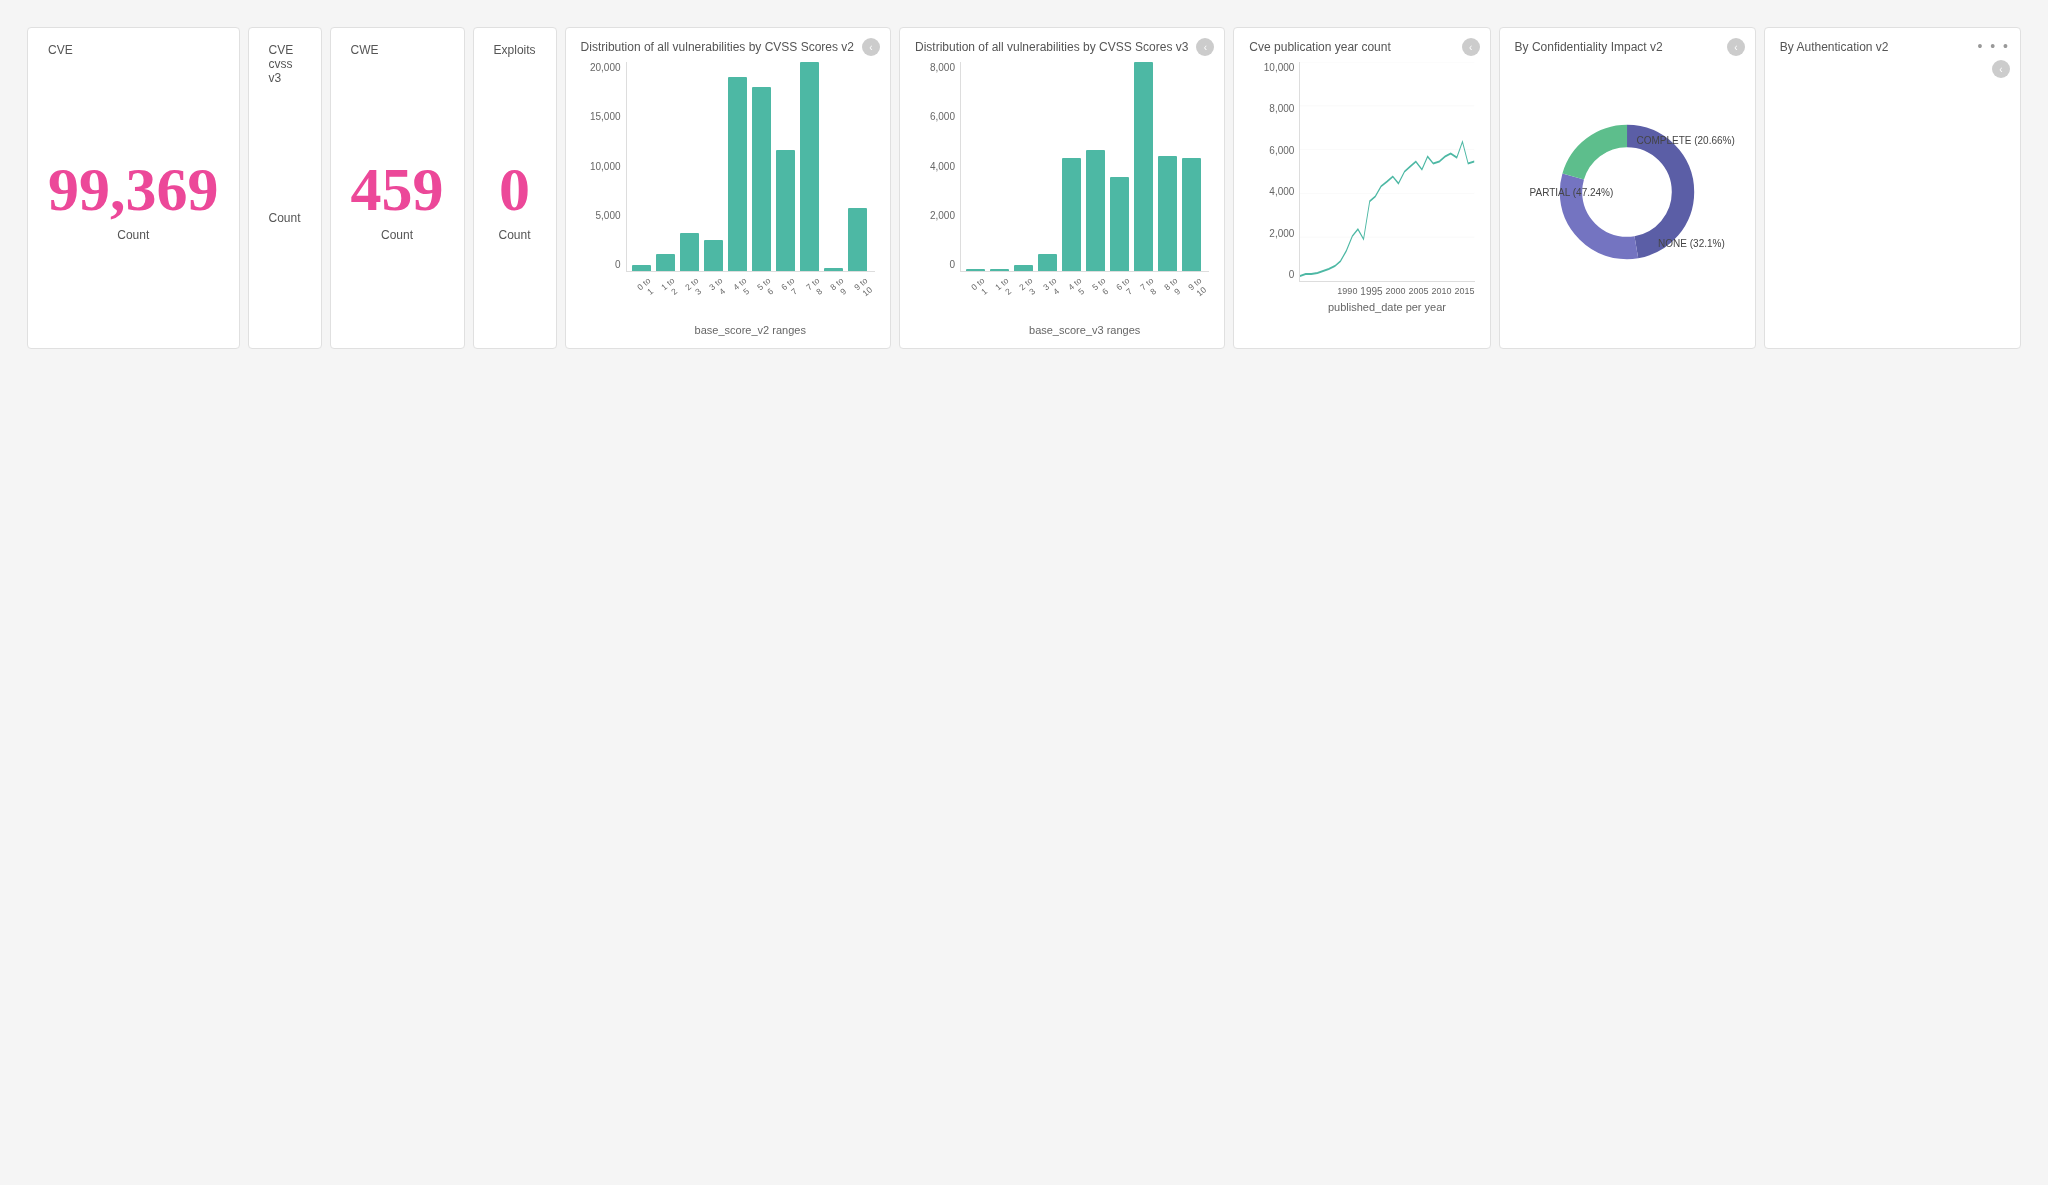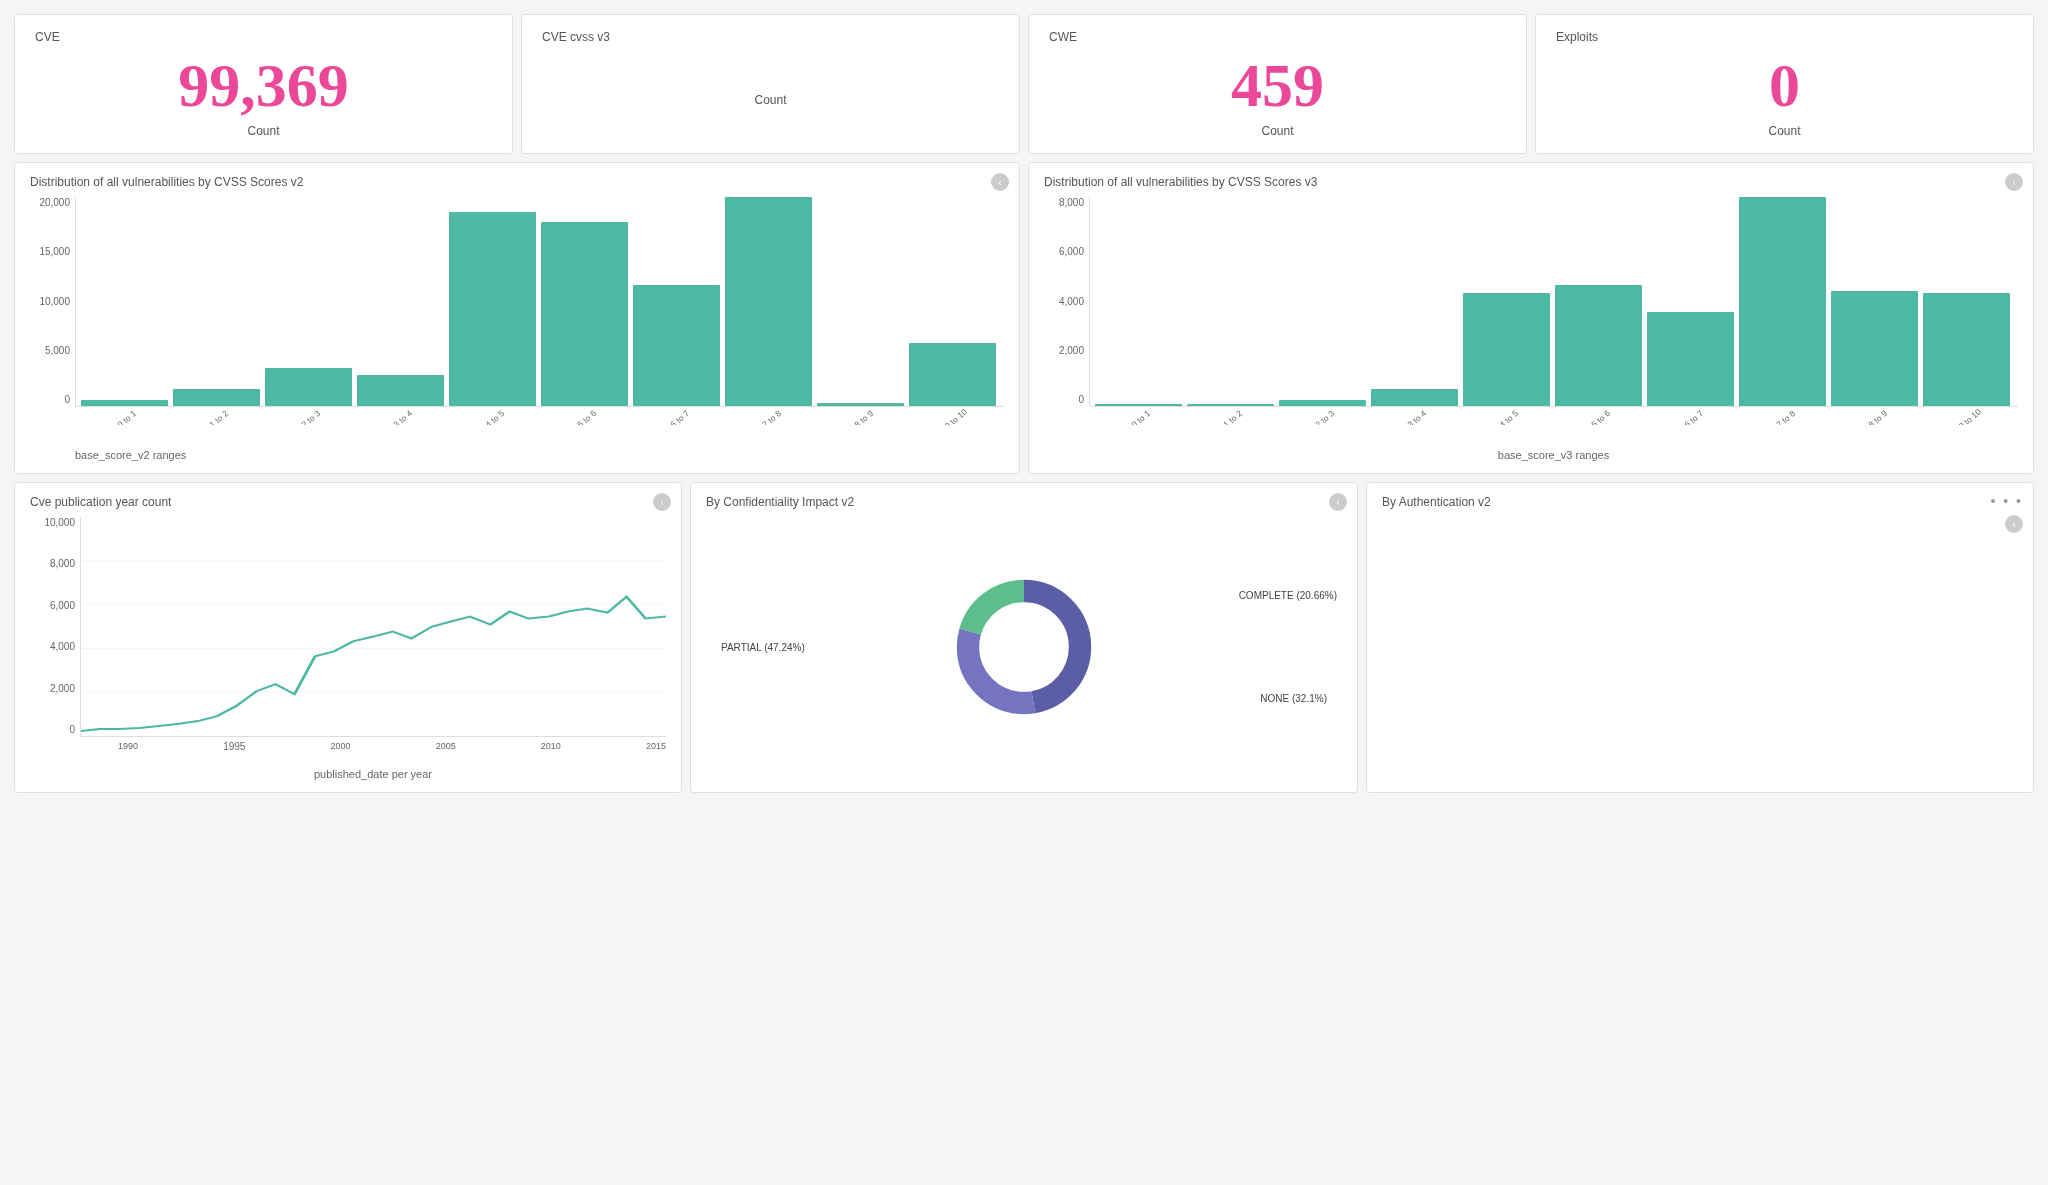--- a/index.html
+++ b/index.html
@@ -1,18 +1,18 @@
 <!DOCTYPE html>
 <html><head>
   <meta charset="utf-8">
   <style>
     * { box-sizing: border-box; margin: 0; padding: 0; }
     body { font-family: 'Helvetica Neue', Arial, sans-serif; background: #f5f5f5; color: #333; font-size: 13px; }
 
-    .dashboard { padding: 14px; display: flex; flex-direction: column; gap: 8px; }
+    .dashboard { padding: 27px; display: flex; gap: 8px; }
 
     
     .stat-cards { display: flex; gap: 8px; }
     .stat-card {
       background: #fff;
       border: 1px solid #e0e0e0;
       border-radius: 4px;
       flex: 1;
       padding: 15px 20px 15px 20px;
       display: flex;
@@ -114,21 +114,21 @@
             <span style="flex:1;font-size:8.5px;color:#666;text-align:center;transform:rotate(-40deg);transform-origin:top center;display:block;margin-top:6px;">1 to 2</span>
             <span style="flex:1;font-size:8.5px;color:#666;text-align:center;transform:rotate(-40deg);transform-origin:top center;display:block;margin-top:6px;">2 to 3</span>
             <span style="flex:1;font-size:8.5px;color:#666;text-align:center;transform:rotate(-40deg);transform-origin:top center;display:block;margin-top:6px;">3 to 4</span>
             <span style="flex:1;font-size:8.5px;color:#666;text-align:center;transform:rotate(-40deg);transform-origin:top center;display:block;margin-top:6px;">4 to 5</span>
             <span style="flex:1;font-size:8.5px;color:#666;text-align:center;transform:rotate(-40deg);transform-origin:top center;display:block;margin-top:6px;">5 to 6</span>
             <span style="flex:1;font-size:8.5px;color:#666;text-align:center;transform:rotate(-40deg);transform-origin:top center;display:block;margin-top:6px;">6 to 7</span>
             <span style="flex:1;font-size:8.5px;color:#666;text-align:center;transform:rotate(-40deg);transform-origin:top center;display:block;margin-top:6px;">7 to 8</span>
             <span style="flex:1;font-size:8.5px;color:#666;text-align:center;transform:rotate(-40deg);transform-origin:top center;display:block;margin-top:6px;">8 to 9</span>
             <span style="flex:1;font-size:8.5px;color:#666;text-align:center;transform:rotate(-40deg);transform-origin:top center;display:block;margin-top:6px;">9 to 10</span>
           </div>
-          <div style="font-size:11px;color:#666;margin-top:24px;">base_score_v2 ranges</div>
+          <div style="text-align:center;font-size:11px;color:#666;margin-top:24px;">base_score_v2 ranges</div>
         </div>
       </div>
     </div>
 
     <div class="chart-panel" style="flex:1;">
       <div class="chart-panel-title">Distribution of all vulnerabilities by CVSS Scores v3</div>
       <div class="chart-icon-btn">‹</div>
       <div style="display:flex; align-items:flex-start;">
         <div style="display:flex;flex-direction:column;align-items:flex-end;justify-content:space-between;height:210px;padding-right:5px;min-width:45px;padding-bottom:2px;">
           <span style="font-size:10px;color:#666;">8,000</span>
@@ -197,21 +197,21 @@
             </svg>
           </div>
           <div style="display:flex;justify-content:space-between;padding:4px 0 0 2px;">
             <span style="font-size:9px;color:#666;margin-left:36px;">1990</span>
             <span style="font-size:10px;color:#666;">1995</span>
             <span style="font-size:9px;color:#666;">2000</span>
             <span style="font-size:9px;color:#666;">2005</span>
             <span style="font-size:9px;color:#666;">2010</span>
             <span style="font-size:9px;color:#666;">2015</span>
           </div>
-          <div style="text-align:center;font-size:11px;color:#666;margin-top:16px;">published_date per year</div>
+          <div style="text-align:center;font-size:11px;color:#666;margin-top:4px;">published_date per year</div>
         </div>
       </div>
     </div>
 
     <div class="chart-panel" style="flex:1;">
       <div class="chart-panel-title">By Confidentiality Impact v2</div>
       <div class="chart-icon-btn">‹</div>
       <div style="display:flex;align-items:center;justify-content:center;padding:20px 10px;min-height:260px;position:relative;">
         <svg viewBox="0 0 200 200" width="160" height="160">
 

